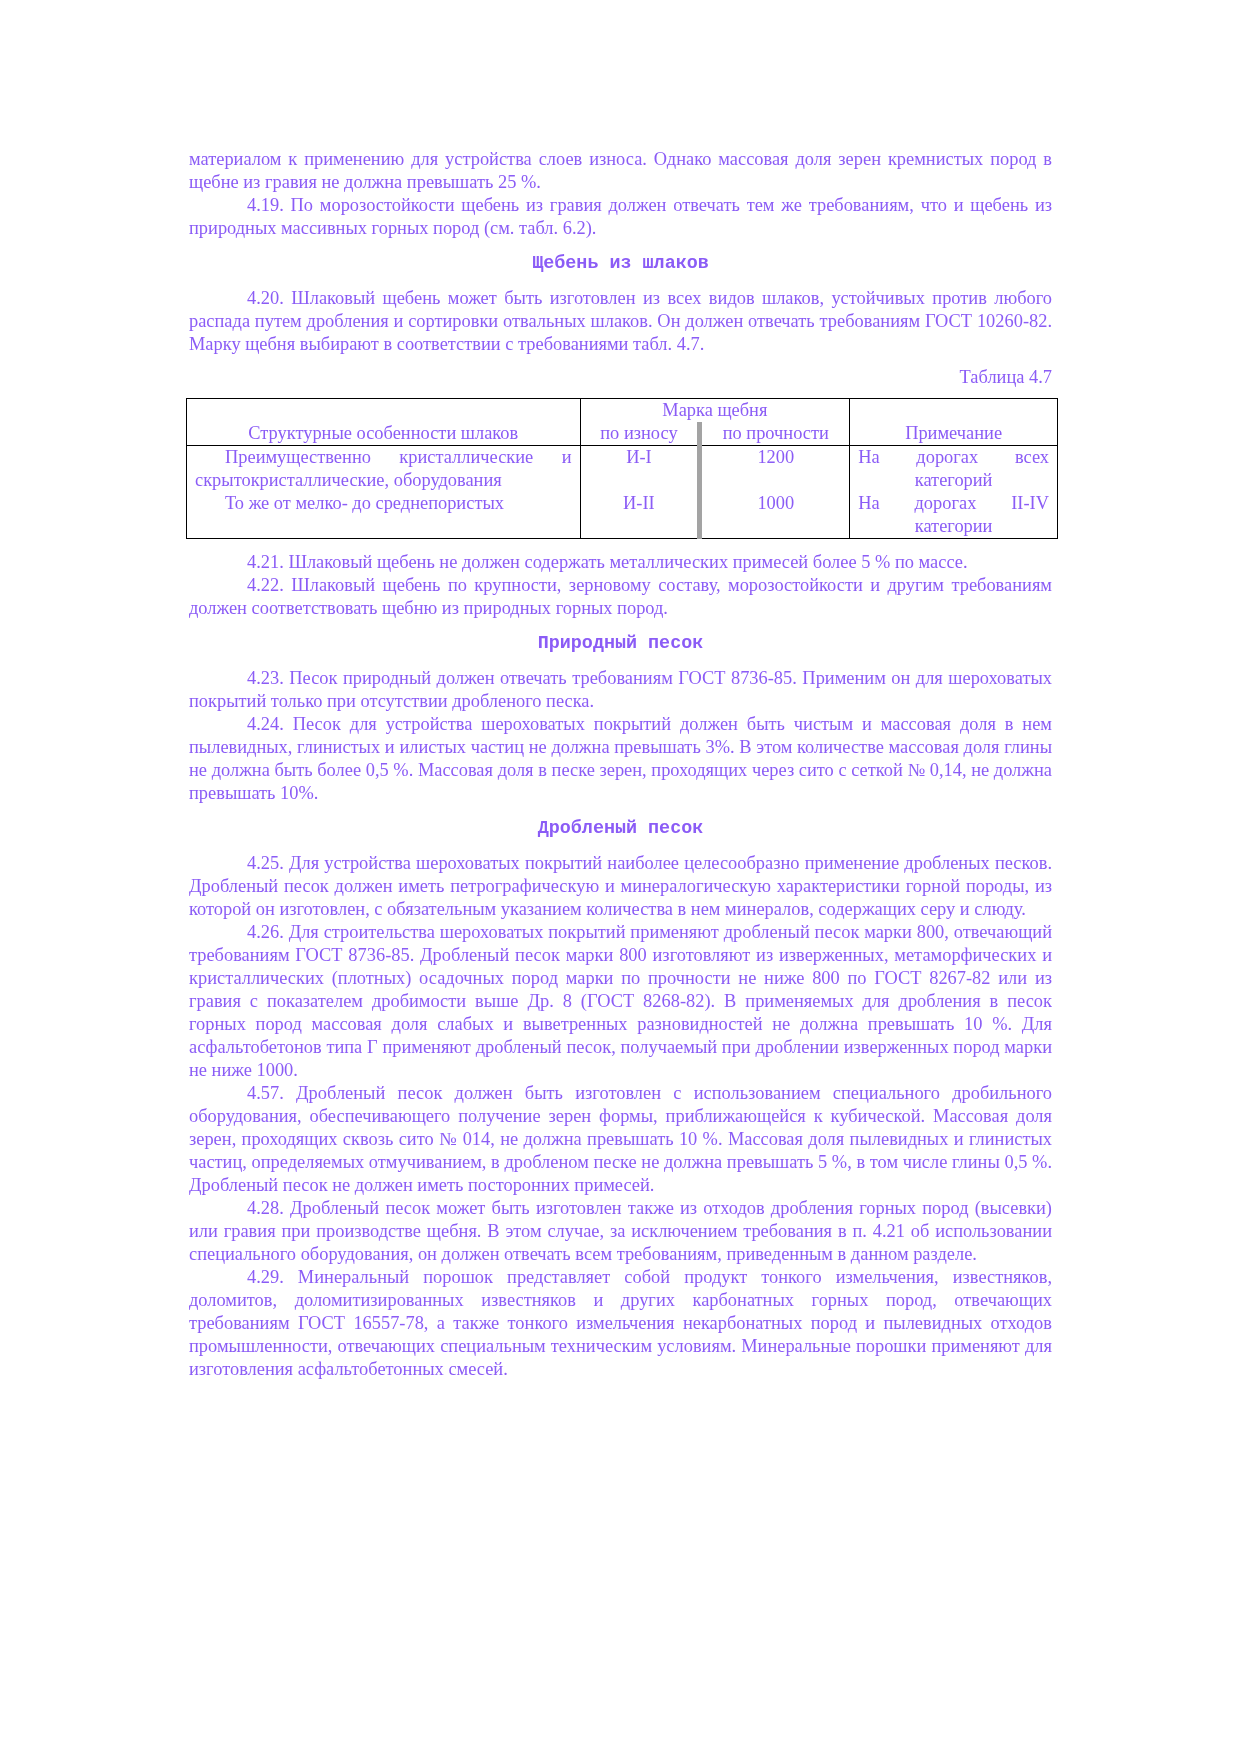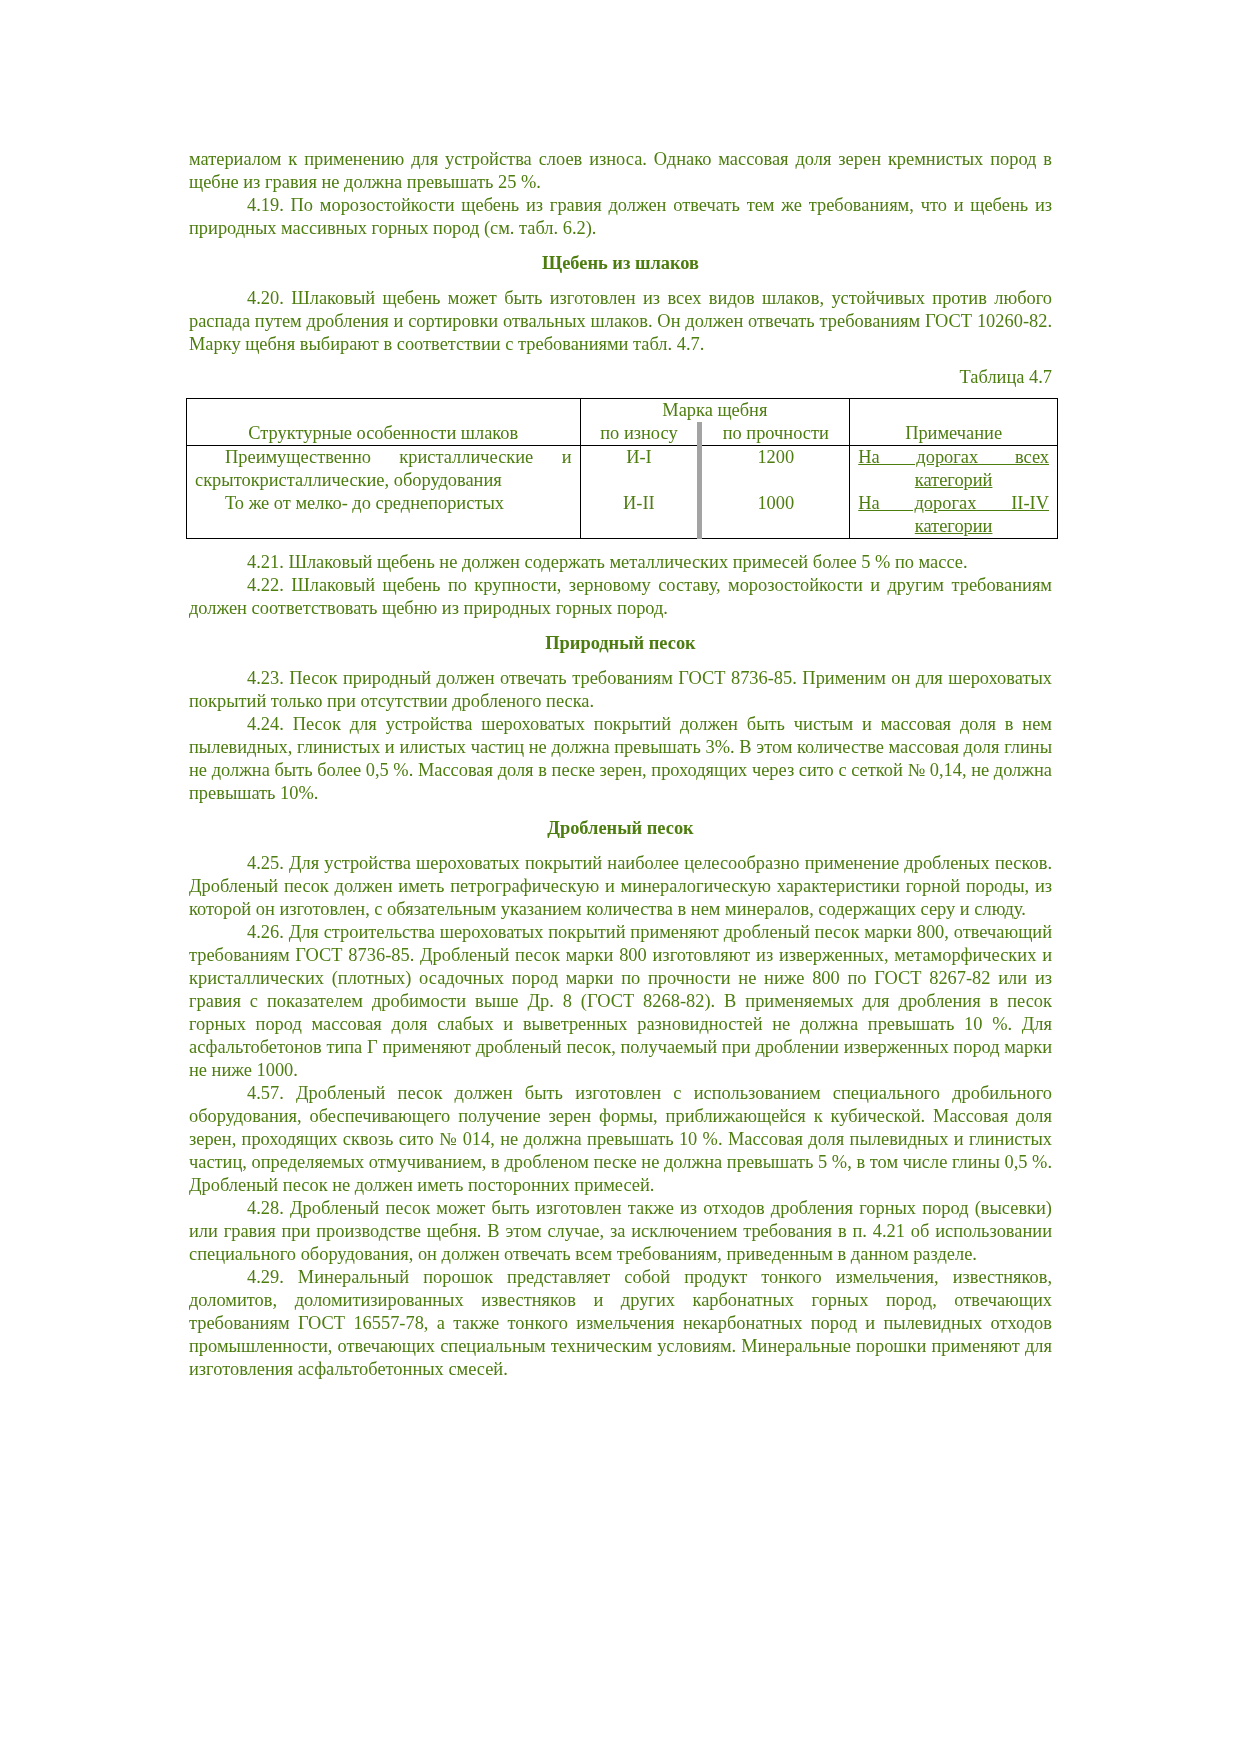--- a/index.html
+++ b/index.html
@@ -5,29 +5,30 @@
     html, body { margin: 0; padding: 0; background: #ffffff; }
     body { width: 1240px; height: 1755px; position: relative; overflow: hidden; }
     .page {
       position: absolute;
       left: 189px;
       top: 148px;
       width: 863px;
       font-family: "Liberation Serif", serif;
       font-size: 18.4px;
       line-height: 23px;
-      color: #4d7c0f;
+      color: #8b5cf6;
     }
     .p { text-align: justify; margin: 0; text-indent: 0; }
     .p.indent { text-indent: 58px; }
     .p.first { text-indent: 0; }
     .heading {
       font-weight: bold;
       text-align: center;
       margin: 12px 0 12px 0;
+      font-family: Liberation Mono, monospace;
     }
     .table-label { text-align: right; margin: 10px 0 9px 0; }
     table.t {
       width: 872px;
       margin-left: -3px;
       border-collapse: collapse;
       font-size: 18.4px;
       line-height: 23px;
       border: 1.5px solid #000;
       margin-bottom: 12px;
@@ -35,21 +36,21 @@
     table.t td, table.t th {
       padding: 0 8px;
       vertical-align: top;
       font-weight: normal;
     }
     .bl { border-left: 1.5px solid #000; }
     .hdr-row td { vertical-align: bottom; }
     .sep-top { border-top: 1.5px solid #000; }
     .c { text-align: center; }
     .just-last { text-align: justify; text-align-last: justify; }
-    .note-cell { text-align: justify; text-decoration: underline; }
+    .note-cell { text-align: justify; }
     .note-line { display: block; text-align: justify; text-align-last: justify; }
     .note-line2 { display: block; text-align: center; }
     .sub-sep { border-left: 5px solid #a3a3a3; }
   </style>
 </head>
 <body>
 
 <div class="page">
 
   <p class="p first">материалом к применению для устройства слоев износа. Однако массовая доля зерен кремнистых пород в щебне из гравия не должна превышать 25 %.</p>

